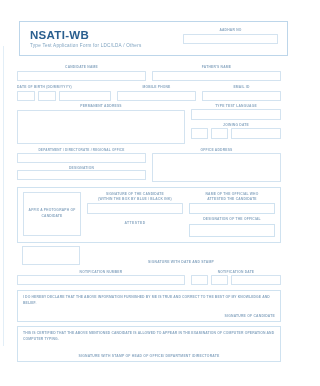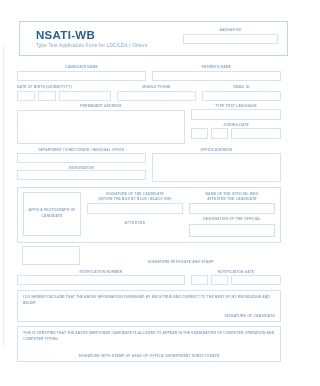--- a/index.html
+++ b/index.html
@@ -55,21 +55,21 @@
   }
 
   
   .header {
     height: 35px;
     margin: 14px 1px 0 10px;
     border: 0.7px solid #bdd6ea;
     background: #ffffff;
     display: flex;
     align-items: center;
-    padding: 0 16px;
+    padding: 0 10px;
     position: relative;
   }
   .brand-title {
     font-size: 11.5px;
     font-weight: 700;
     color: #2a5f8f;
     letter-spacing: 0.3px;
     line-height: 1.05;
   }
   .brand-sub {

